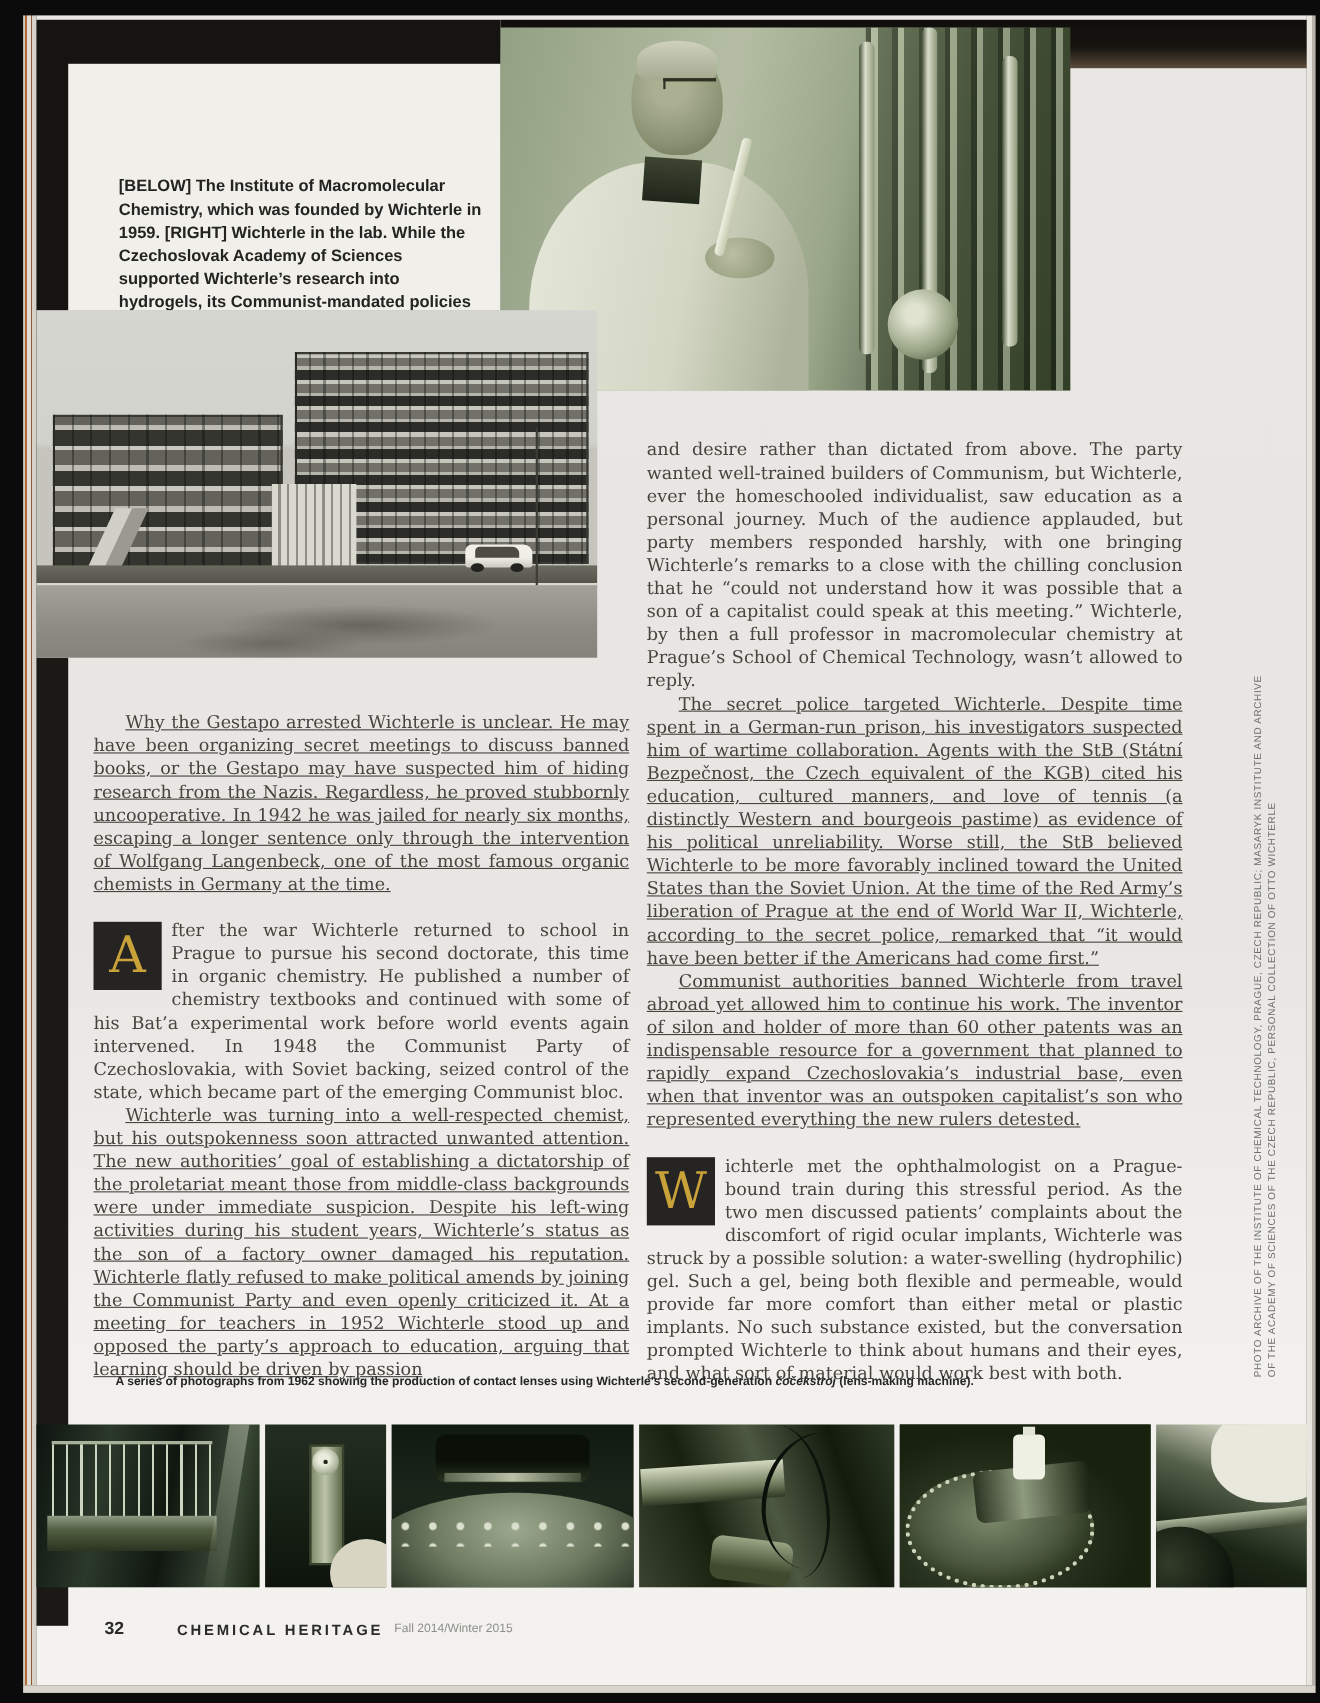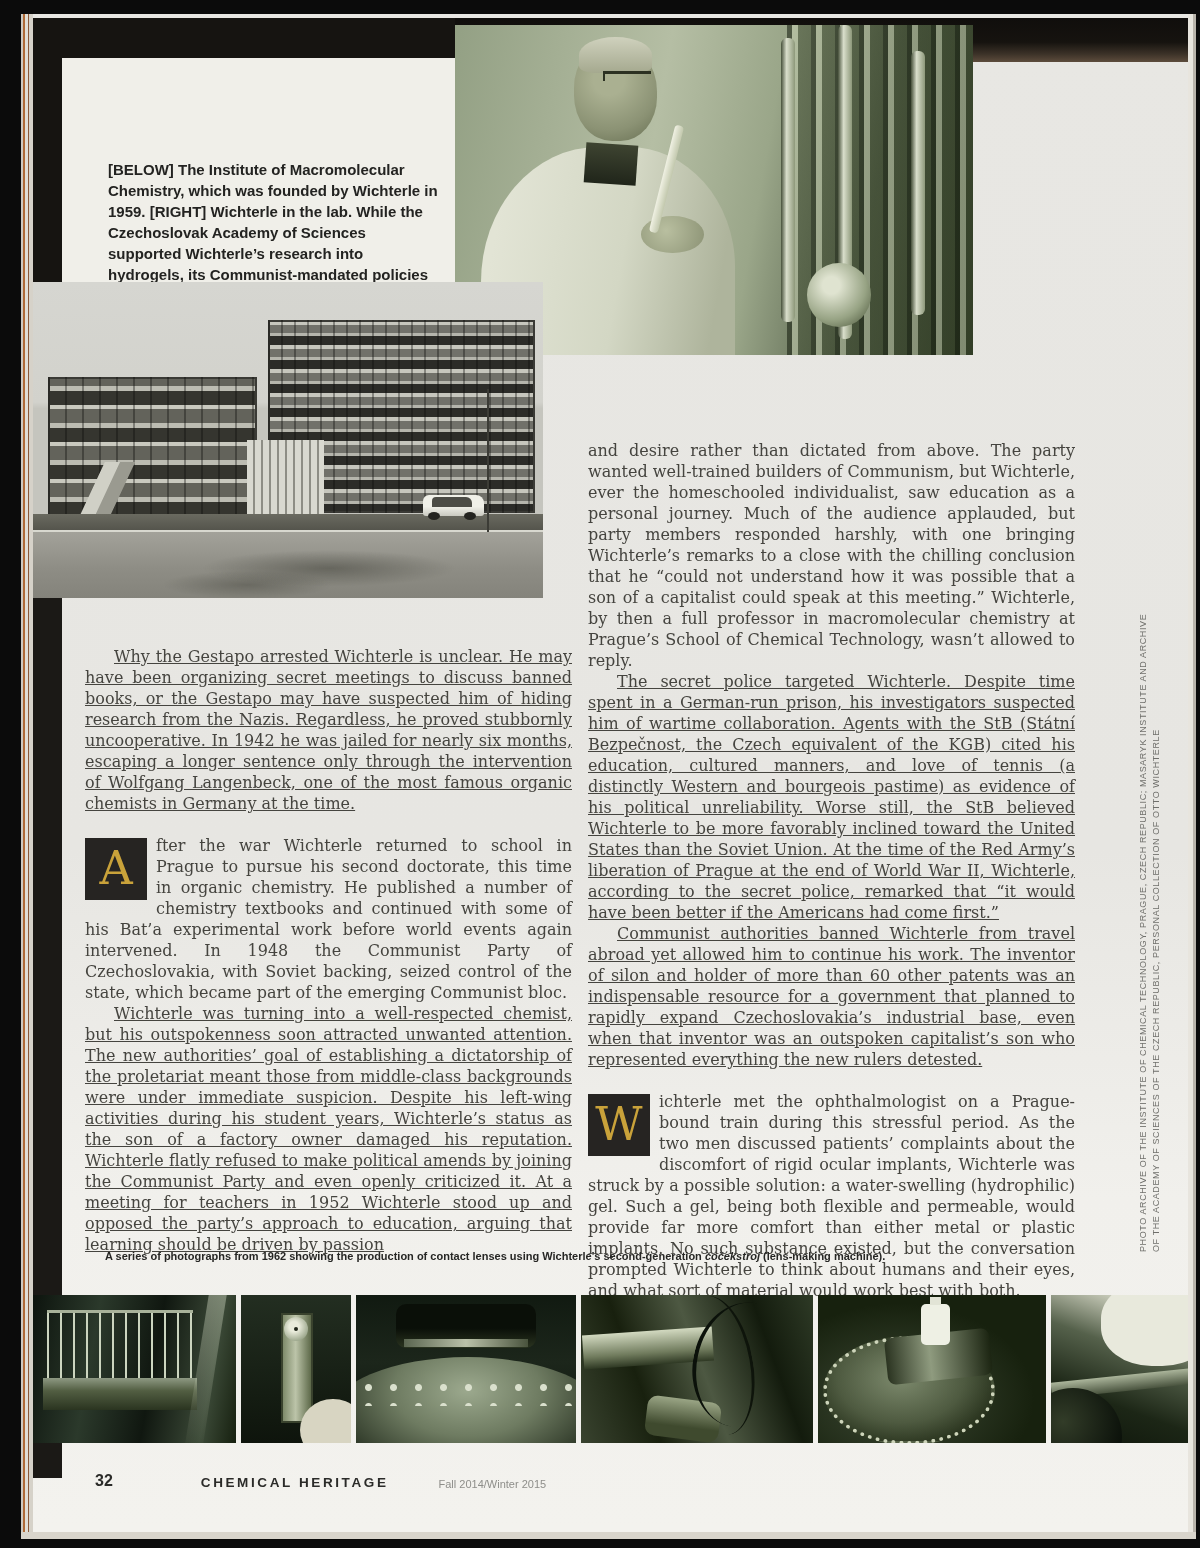--- a/index.html
+++ b/index.html
@@ -98,21 +98,21 @@
     background:linear-gradient(180deg,#f0f0e8 55%,#c9c9c0);}
   .bp-car::before{content:"";position:absolute;left:15%;top:10%;width:65%;height:45%;
     border-radius:4px 6px 0 0;background:#4c4c45;}
   .bp-car::after{content:"";position:absolute;left:8%;bottom:-4px;width:12px;height:8px;border-radius:50%;
     background:#23231f;box-shadow:36px 0 0 #23231f;}
   .bp-pole{position:absolute;left:89%;top:34%;width:2px;height:45%;background:#3c3c36;}
   
   .col{position:absolute;width:487px;font-family:"DejaVu Serif",serif;
     font-size:16px;line-height:21px;color:#45443f;text-align:justify;}
   .col-left{left:52px;top:632px;}
-  .col-right{left:555px;top:384px;margin-top:42px;}
+  .col-right{left:555px;top:384px;}
   .col p{margin:0;}
   .col p.ind{text-indent:29px;text-decoration:underline;}
   .col p.dropp{margin-top:21px;}
   .dropcap{
     float:left;width:62px;height:62px;margin:3px 9px 2px 0;
     background:#262422;color:#c9a23a;
     font-family:"DejaVu Serif",serif;font-size:46px;line-height:60px;text-align:center;
   }
   
   .credit{
@@ -171,21 +171,21 @@
     background:linear-gradient(90deg,#2b3421,#8f9b7f 42%,#1c2512);}
   .t5 .bottle{position:absolute;left:45%;top:6%;width:13%;height:28%;border-radius:5px;background:#eef0e4;}
   .t5 .bottle::before{content:"";position:absolute;left:32%;top:-7px;width:36%;height:8px;background:#e2e4d6;}
   .t6{width:150px;background:linear-gradient(200deg,#e2e3d5 0%,#c8cbb9 16%,#55614b 40%,#1c2616 70%,#0d140a 100%);}
   .t6 .coat{position:absolute;right:-8%;top:-10%;width:75%;height:58%;border-radius:45%;background:#e8e9dc;}
   .t6 .rail{position:absolute;left:0;top:54%;width:100%;height:11%;transform:rotate(-6deg);
     background:linear-gradient(180deg,#abb59b,#49533e);}
   .t6 .wheel{position:absolute;left:-18%;bottom:-28%;width:65%;height:65%;border-radius:50%;
     background:radial-gradient(circle at 40% 35%,#323c28,#0b110a 72%);}
   
-  .footer{position:absolute;left:62px;top:1458px;display:flex;align-items:flex-end;gap:40px;}
+  .footer{position:absolute;left:62px;top:1458px;display:flex;align-items:center;}
   .footer .pnum{font-size:16px;font-weight:bold;color:#2b2b29;}
   .footer .mag{margin-left:48px;font-size:13.5px;font-weight:bold;letter-spacing:2.6px;color:#2b2b29;}
   .footer .issue{margin-left:10px;font-size:11px;color:#8e8e8a;}
 </style>
 </head>
 <body>
 
 <div class="edge-left-sliver"></div>
 <div class="edge-right-sliver"></div>
 <div class="edge-bottom-sliver"></div>

